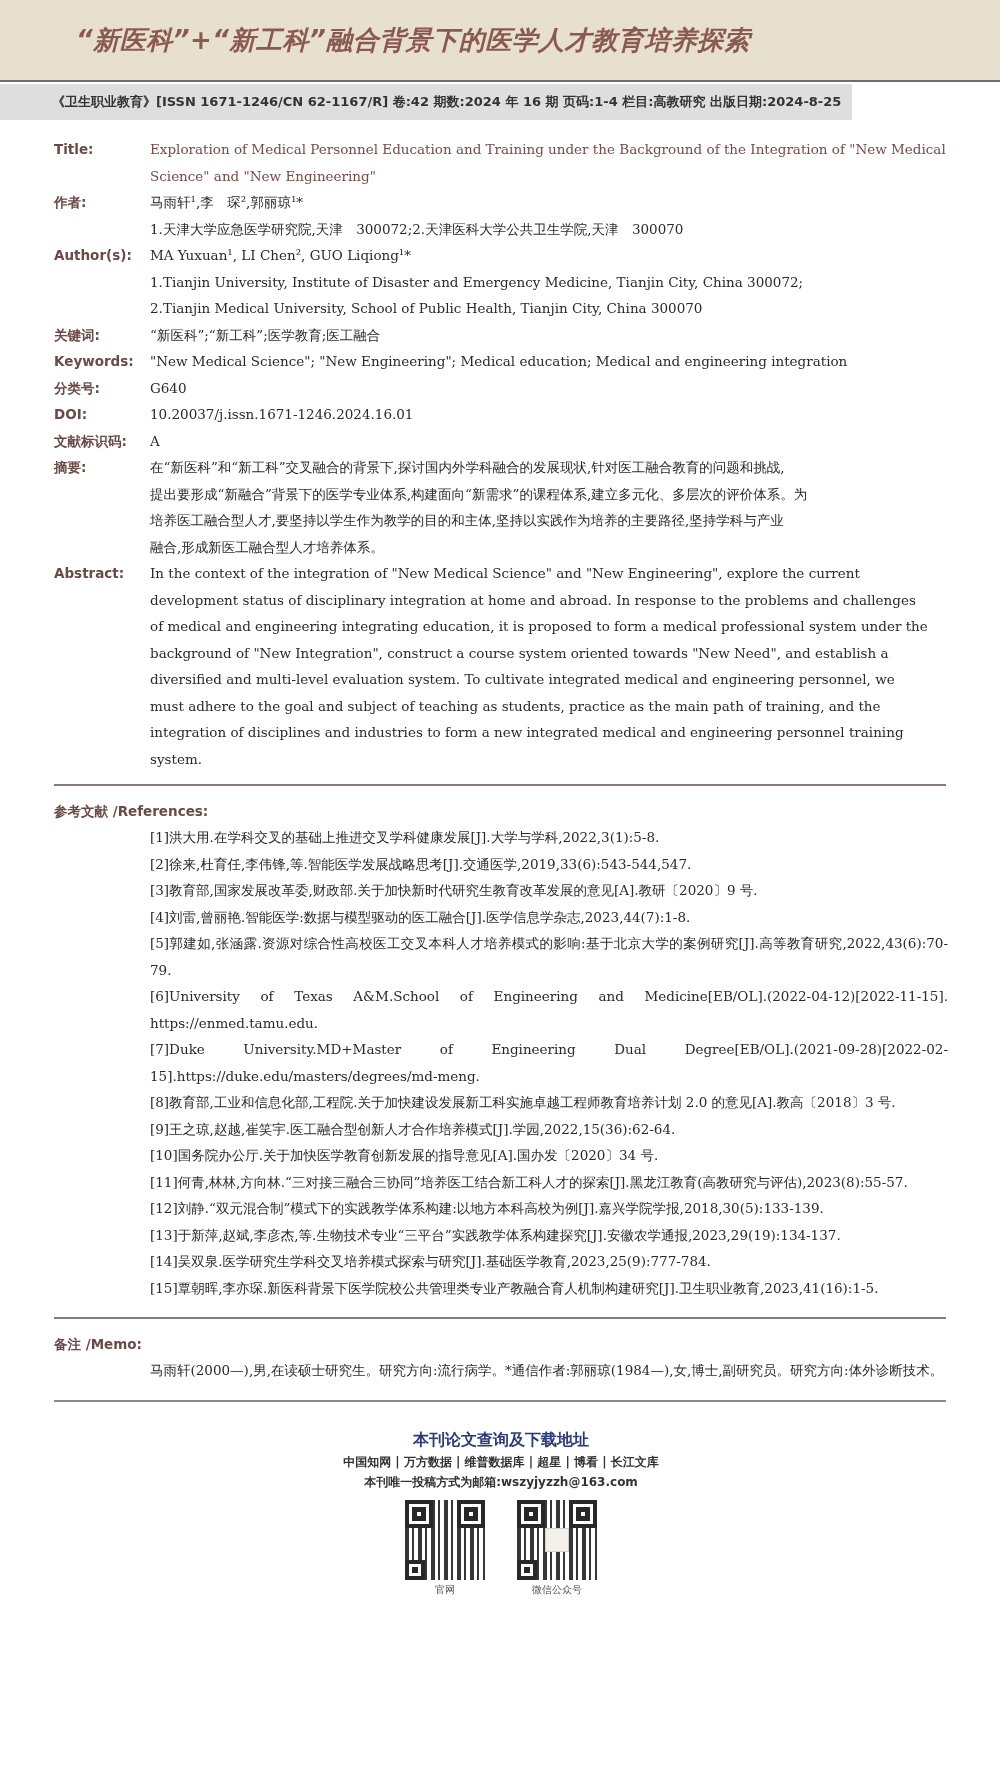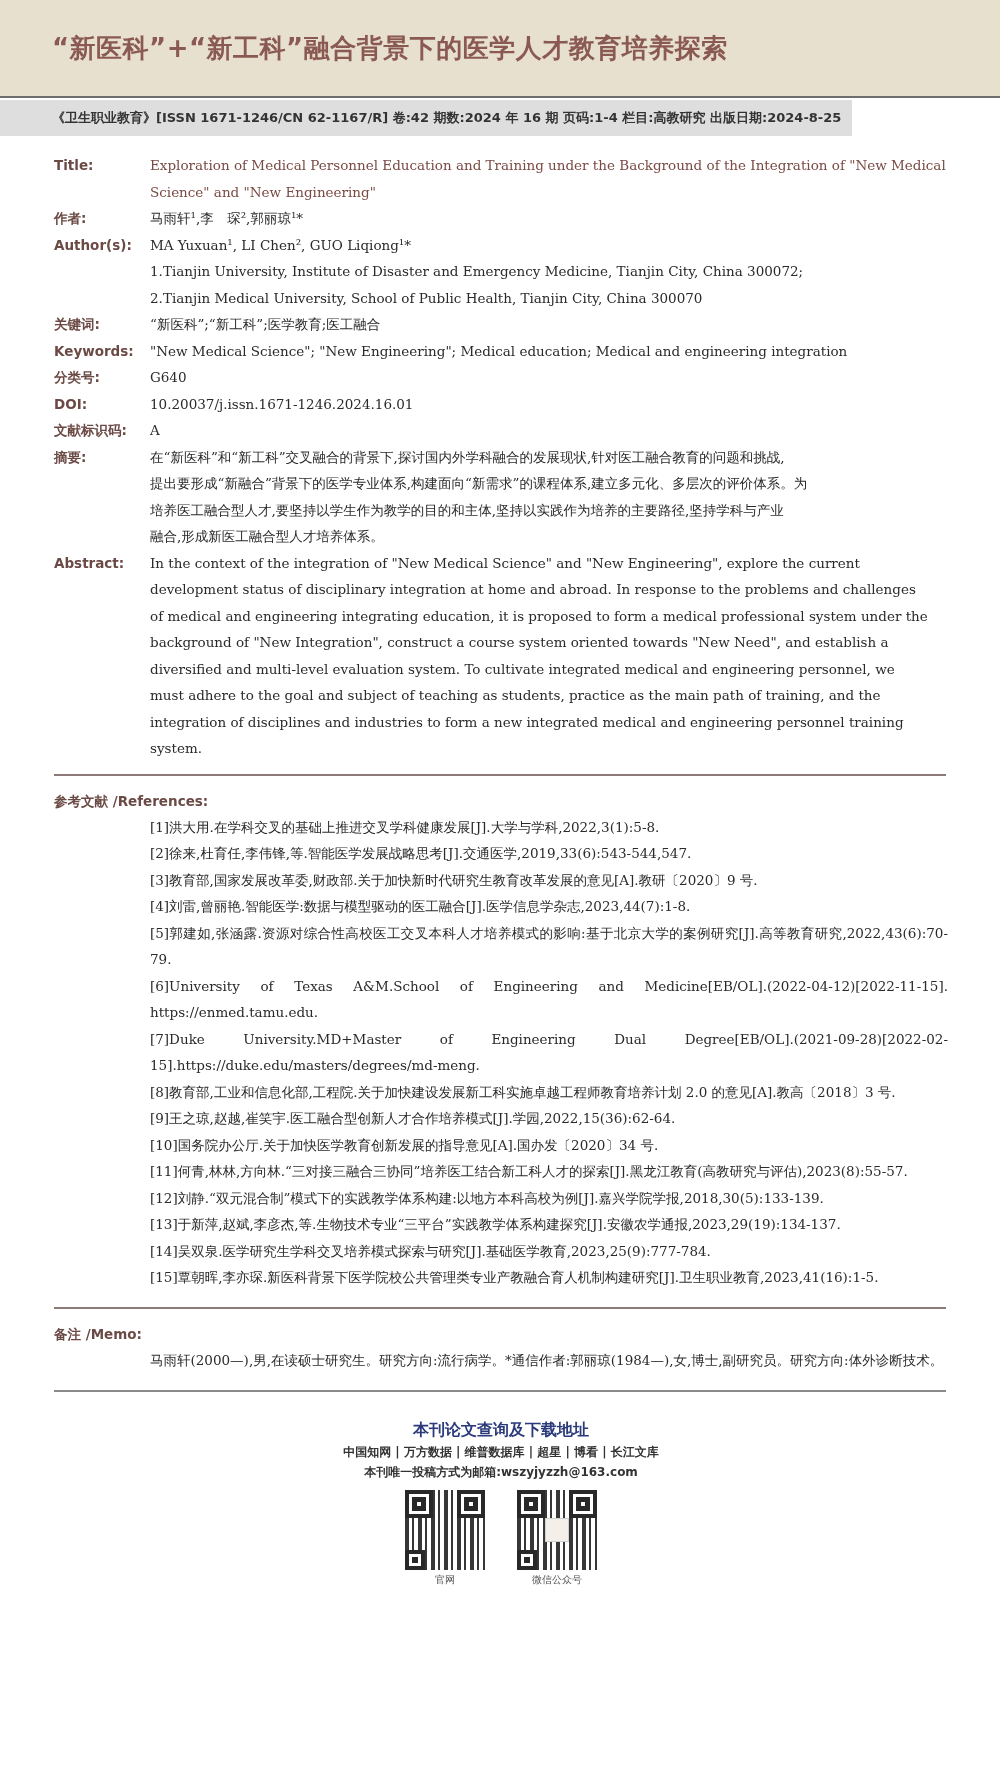--- a/index.html
+++ b/index.html
@@ -1,21 +1,21 @@
 <!DOCTYPE html>
 <html><head>
 <meta charset="utf-8">
 <style>
   * { box-sizing: border-box; margin: 0; padding: 0; }
   html, body { width: 1000px; background: #ffffff; }
   body { font-family: "DejaVu Serif", "Liberation Serif", serif; color: #2a2a2a; }
 
   .title-band {
-    width: 1000px; height: 96px; background: #e8e0cf;
-    display: flex; align-items: center; padding-left: 52px;
+    width: 1000px; height: 80px; background: #e8e0cf;
+    display: flex; align-items: center; padding-left: 76px; font-style: italic;
   }
   .title-band h1 {
     font-family: "DejaVu Sans", "Liberation Sans", sans-serif;
     font-size: 26px; font-weight: bold; color: #8a5a52; letter-spacing: 0.5px;
   }
   .band-sep { height: 4px; background: #ffffff; border-top: 2px solid #6e6e6e; }
   .meta-band {
     width: 852px; height: 36px; background: #dedede;
     display: flex; align-items: center; padding-left: 52px;
     font-family: "DejaVu Sans", "Liberation Sans", sans-serif;
@@ -91,20 +91,21 @@
     <span class="val title-en">
       <span class="line">Exploration of Medical Personnel Education and Training under the Background of the Integration of "New Medical</span>
       <span class="line">Science" and "New Engineering"</span>
     </span>
   </div>
 
   <div class="row">
     <span class="lbl">作者:</span>
     <span class="val">
       <span class="line">马雨轩¹,李　琛²,郭丽琼¹*</span>
+      <span class="line">1.天津大学应急医学研究院,天津　300072;2.天津医科大学公共卫生学院,天津　300070</span>
     </span>
   </div>
 
   <div class="row">
     <span class="lbl">Author(s):</span>
     <span class="val">
       <span class="line">MA Yuxuan¹, LI Chen², GUO Liqiong¹*</span>
       <span class="line">1.Tianjin University, Institute of Disaster and Emergency Medicine, Tianjin City, China  300072;</span>
       <span class="line">2.Tianjin Medical University, School of Public Health, Tianjin City, China  300070</span>
     </span>

